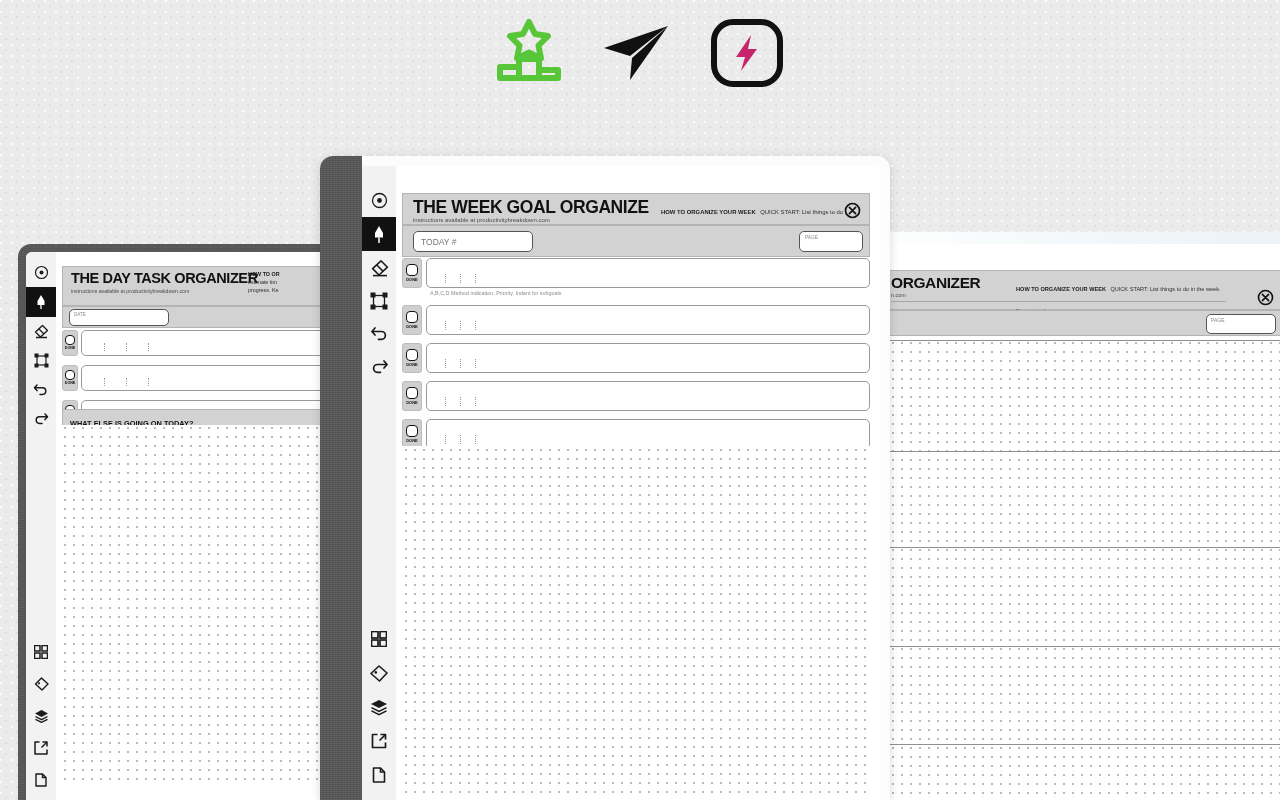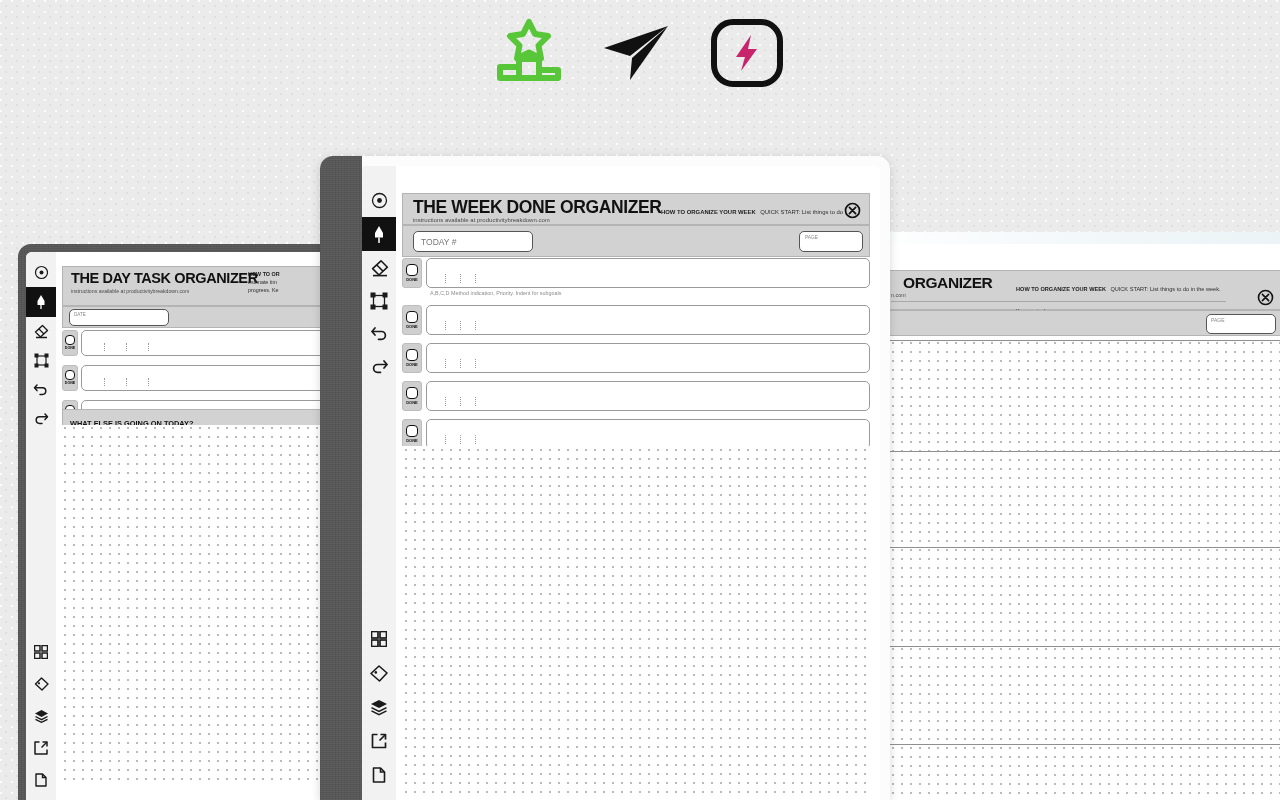--- a/index.html
+++ b/index.html
@@ -156,21 +156,21 @@
 
 </div>
 
 <div class="device" style="left:860px; top:232px; width:430px; height:568px;">
   <div class="bezel bezel-light"></div>
   <div class="screen" style="left:22px; top:12px; right:0; bottom:0; border-radius:3px 3px 0 0;">
 
     <div class="sheet" style="left:0; top:0; right:0; bottom:0;">
 
       <div class="hdr" style="position:absolute; left:-52px; top:26px; right:8px; height:40px;">
-        <div class="hdr-title" style="position:absolute; left:60px; top:3px; font-size:15.5px;margin-left:12px;">ORGANIZER</div>
+        <div class="hdr-title" style="position:absolute; left:60px; top:3px; font-size:15.5px;">ORGANIZER</div>
         <div class="hdr-sub" style="position:absolute; left:60px; top:21px; font-size:5.4px;">n.com</div>
 
         <div style="position:absolute; left:185px; top:4px; width:205px; line-height:1.35;">
           <span class="hdr-howto-b" style="font-size:5.6px;">HOW TO ORGANIZE YOUR WEEK</span>
           <span class="hdr-howto" style="font-size:5.6px;">QUICK START: List things to do in the week. Keep notes's necessary.</span>
         </div>
 
         <div class="hdr-rule" style="left:60px; right:55px; top:30px;"></div>
 
         <span class="close-ico" style="right:7px; top:18px;">
@@ -446,21 +446,21 @@
               <path d="M1.5 1 L8.5 1 L12.5 5 L12.5 15 L1.5 15 Z" fill="none" stroke="currentColor" stroke-width="1.6" stroke-linejoin="round"></path>
               <path d="M8.5 1 L8.5 5 L12.5 5" fill="none" stroke="currentColor" stroke-width="1.6"></path>
             </svg>
         </div>
       </div>
     </div>
 
     <div class="sheet" style="left:34px; top:0; right:0; bottom:0;">
 
       <div class="hdr" style="position:absolute; left:6px; top:27px; right:10px; height:32px;">
-        <div class="hdr-title" style="position:absolute; left:10px; top:3px; font-size:17.5px;">THE WEEK DONE ORGANIZER</div>
+        <div class="hdr-title" style="position:absolute; left:10px; top:3px; font-size:17.5px;">THE WEEK GOAL ORGANIZE</div>
         <div class="hdr-sub" style="position:absolute; left:10px; top:23px; font-size:6px;">instructions available at productivitybreakdown.com</div>
 
         <div style="position:absolute; left:258px; top:4px; width:188px; line-height:1.38;">
           <span class="hdr-howto-b" style="font-size:5.9px;">HOW TO ORGANIZE YOUR WEEK</span>
           <span class="hdr-howto" style="font-size:5.9px;">QUICK START: List things to do in the week. Keep notes's necessary.</span>
         </div>
 
         <span class="close-ico" style="right:8px; top:8px;">
           <svg width="17" height="17" viewBox="0 0 17 17">
             <circle cx="8.5" cy="8.5" r="7" fill="none" stroke="#111" stroke-width="1.7"></circle>

